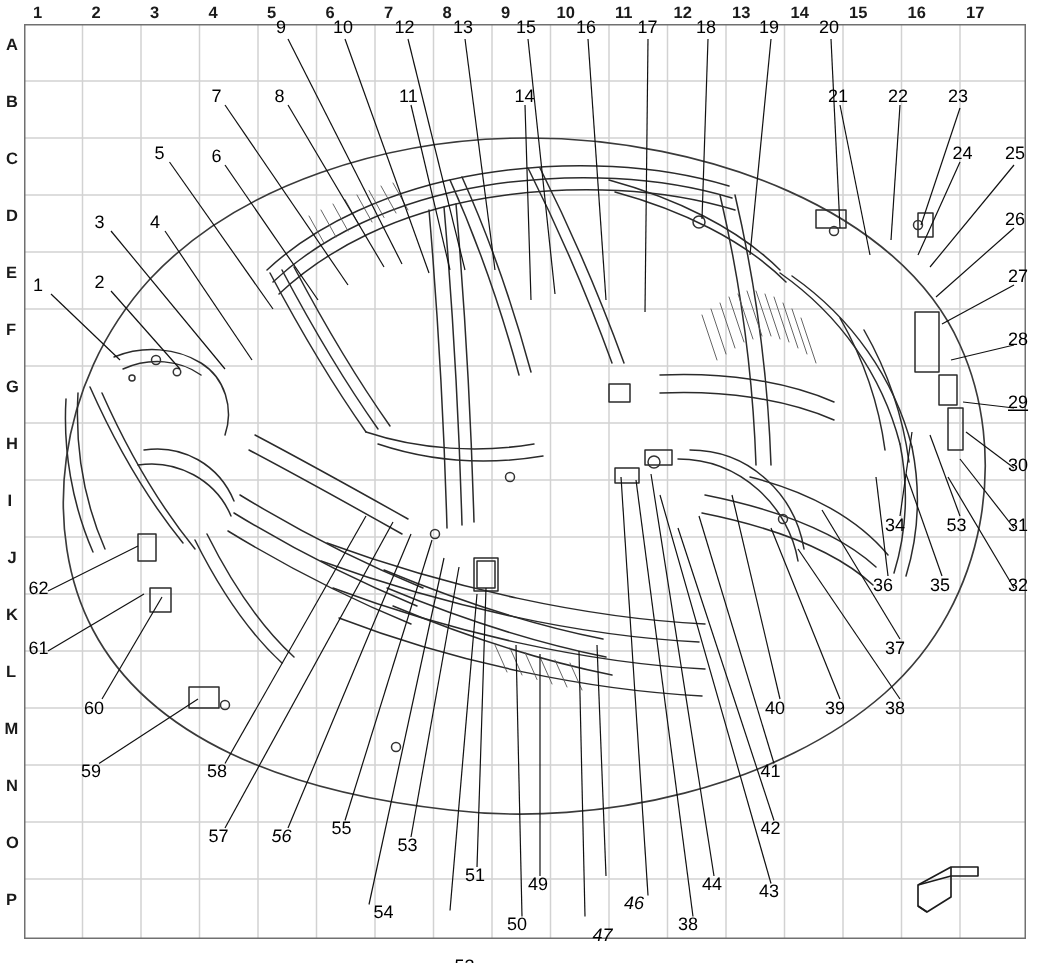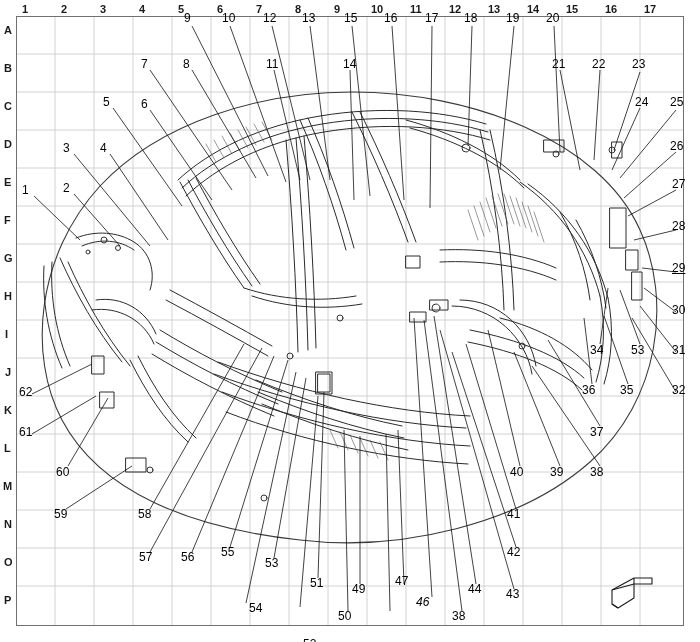--- a/index.html
+++ b/index.html
@@ -372,30 +372,30 @@
   <div class="callout" style="left:590px; top:425px;">37</div>
   <div class="callout" style="left:590px; top:465px;">38</div>
   <div class="callout" style="left:550px; top:465px;">39</div>
   <div class="callout" style="left:510px; top:465px;">40</div>
   <div class="callout" style="left:507px; top:507px;">41</div>
   <div class="callout" style="left:507px; top:545px;">42</div>
   <div class="callout" style="left:506px; top:587px;">43</div>
   <div class="callout" style="left:468px; top:582px;">44</div>
   <div class="callout" style="left:452px; top:609px;">38</div>
   <div class="callout" style="left:416px; top:595px;font-style:italic;">46</div>
-  <div class="callout" style="left:395px; top:574px;">47</div>
+  <div class="callout" style="left:395px; top:616px;font-style:italic;">47</div>
   <div class="callout" style="left:381px; top:609px;margin-top:35px;">48</div>
   <div class="callout" style="left:352px; top:582px;">49</div>
   <div class="callout" style="left:338px; top:609px;">50</div>
   <div class="callout" style="left:310px; top:576px;">51</div>
   <div class="callout" style="left:291px; top:637px;margin-left:12px;">52</div>
   <div class="callout" style="left:265px; top:556px;">53</div>
   <div class="callout" style="left:249px; top:601px;">54</div>
   <div class="callout" style="left:221px; top:545px;">55</div>
-  <div class="callout" style="left:181px; top:550px;">56</div>
+  <div class="callout" style="left:181px; top:550px;font-style:italic;">56</div>
   <div class="callout" style="left:139px; top:550px;">57</div>
   <div class="callout" style="left:138px; top:507px;text-align:right;">58</div>
   <div class="callout" style="left:54px;  top:507px;">59</div>
   <div class="callout" style="left:56px;  top:465px;">60</div>
   <div class="callout" style="left:19px;  top:425px;">61</div>
   <div class="callout" style="left:19px;  top:385px;">62</div>
 
   <svg class="icon-box" style="left:604px; top:570px;" width="60" height="46" viewBox="0 0 60 46">
     <g fill="none" stroke="#1c1c1c" stroke-width="1.1" stroke-linejoin="round">
       <path d="M8 34 L 8 20 L 30 8 L 48 8 L 48 14 L 30 14 L 30 28 L 14 38 Z"></path>

